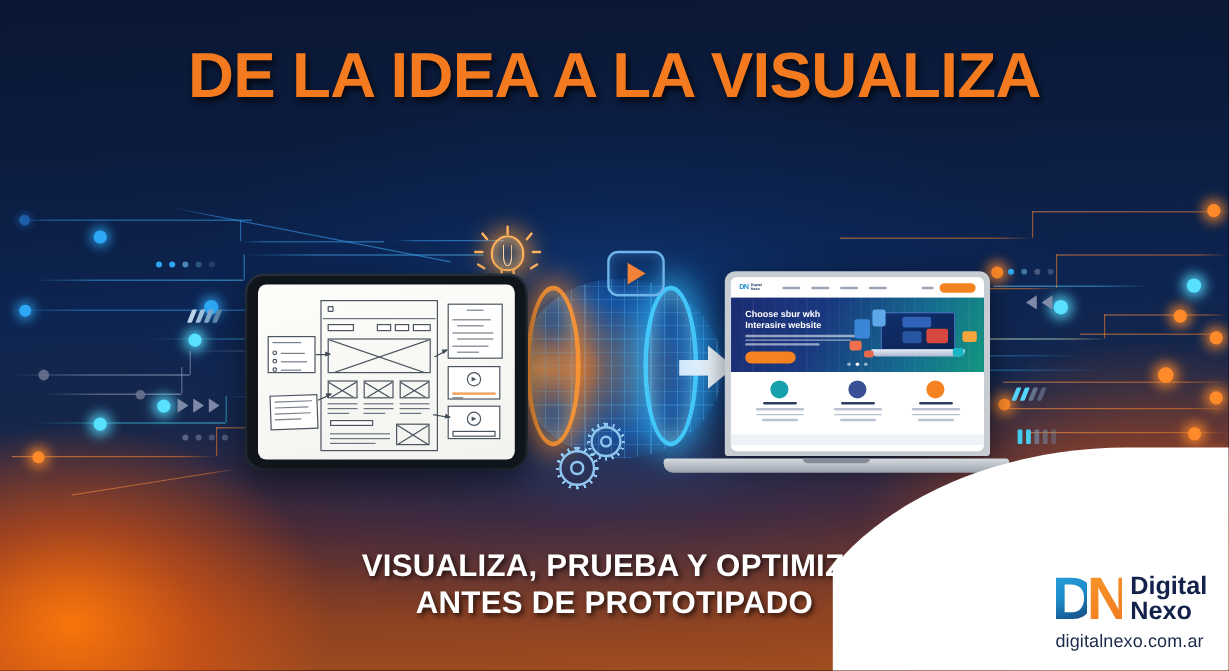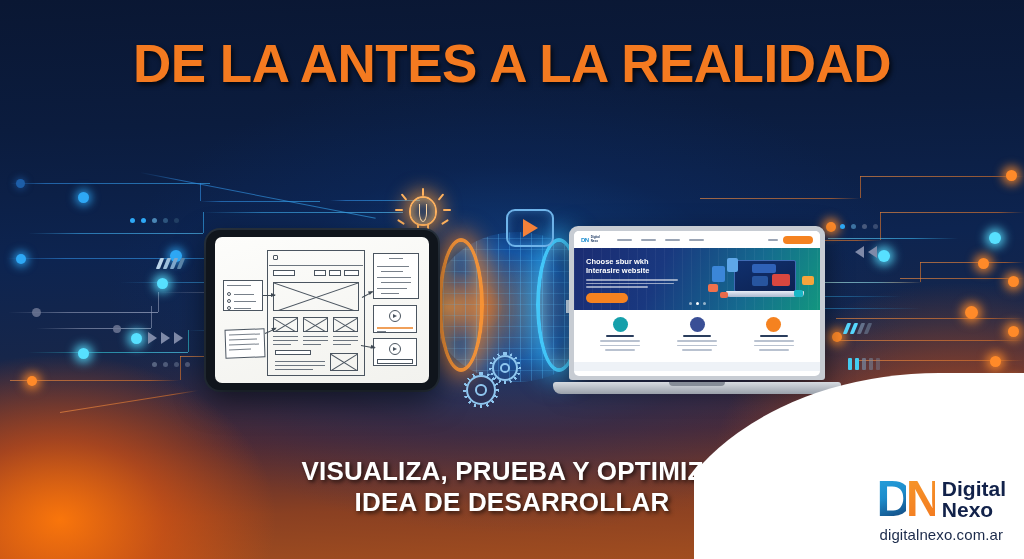--- a/index.html
+++ b/index.html
@@ -89,21 +89,21 @@
   .scrib { position:absolute; height:1px; background:#5a6470; opacity:.82; }
   .arrw { position:absolute; height:1px; background:#3f4953; transform-origin:left center; }
   .arrw::after { content:""; position:absolute; right:-1px; top:-2.5px; border-top:2.5px solid transparent;border-bottom:2.5px solid transparent;border-left:5px solid #3f4953; }
   .ckbx { position:absolute; width:4px;height:4px;border:1px solid #4b5560; border-radius:50%; }
   .playmini { position:absolute; border:1px solid #4b5560; border-radius:50%; display:flex;align-items:center;justify-content:center; }
   .playmini i { width:0;height:0;border-top:2.5px solid transparent;border-bottom:2.5px solid transparent;border-left:4px solid #4b5560; }
 
   
   .laptop { position:absolute; left:569px; top:226px; width:256px; height:168px; }
   .laptop .lid { position:absolute; inset:0 0 14px 0; background:#c7ccd3; border-radius:9px 9px 3px 3px; padding:5px 5px 4px 5px;
-                 box-shadow:0 8px 26px rgba(0,0,0,.5); }
+                 box-shadow:0 8px 26px rgba(0,0,0,.5);margin-left:35px; }
   .laptop .disp { width:100%; height:100%; background:#fff; border-radius:5px; overflow:hidden; position:relative; }
   .laptop .deck { position:absolute; left:-16px; right:-16px; bottom:0; height:12px; background:linear-gradient(180deg,#d7dbe1,#9aa1ab); border-radius:3px 3px 8px 8px; }
   .laptop .deck::after { content:""; position:absolute; left:50%; transform:translateX(-50%); top:0; width:56px;height:4px;background:#868d98;border-radius:0 0 5px 5px; }
 
   .site-nav { height:17px; background:#fff; display:flex; align-items:center; padding:0 7px; gap:5px; }
   .nav-logo { display:flex; align-items:center; gap:2px; }
   .nav-logo .dn { font-size:6px; font-weight:900; letter-spacing:-.5px; }
   .nav-logo .dn .d { color:#1f8fd0; }
   .nav-logo .nt { font-size:3px; line-height:3.4px; color:#17335e; font-weight:700; }
   .nav-links { display:flex; gap:9px; margin-left:12px; }
@@ -476,26 +476,26 @@
               <span class="l s"></span>
           </div>
         </div>
         <div class="footstrip"></div>
       </div>
     </div>
     <div class="deck"></div>
   </div>
 
   <div class="title-wrap">
-    <div class="t2">DE LA ANTES A LA REALIDAD</div>
+    <div class="t2">DE LA IDEA A LA VISUALIZA</div>
   </div>
 
   <div class="sub-wrap">
     <div class="s1">VISUALIZA, PRUEBA Y OPTIMIZA</div>
-    <div class="s2">IDEA DE DESARROLLAR</div>
+    <div class="s2">ANTES DE PROTOTIPADO</div>
   </div>
 
   <div class="whitecorner"></div>
   <div class="logo">
     <div class="logo-row">
       <div class="logo-mark">
         <span class="d">D</span><span class="n">N</span>
       </div>
       <div class="logo-txt">
         <div>Digital</div>

